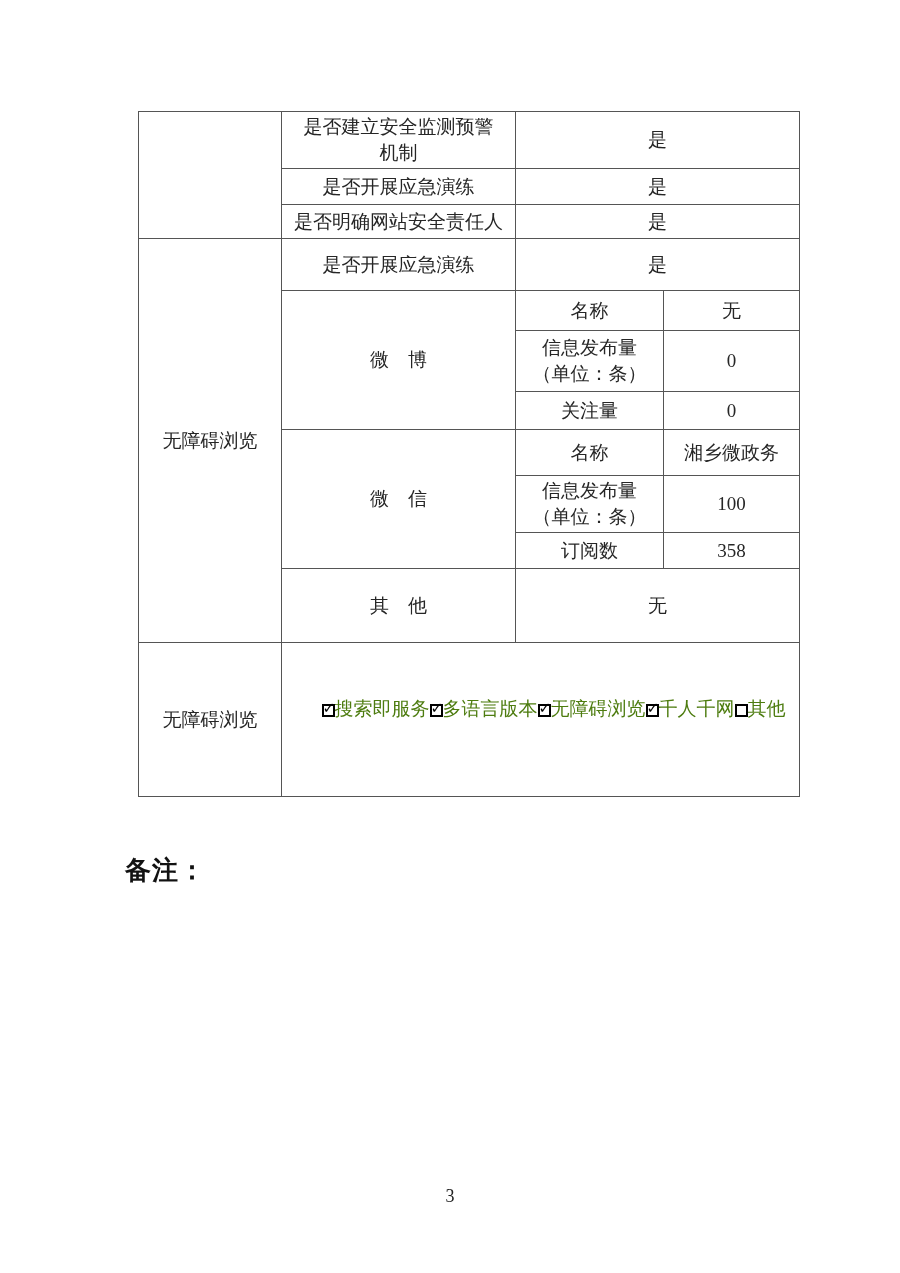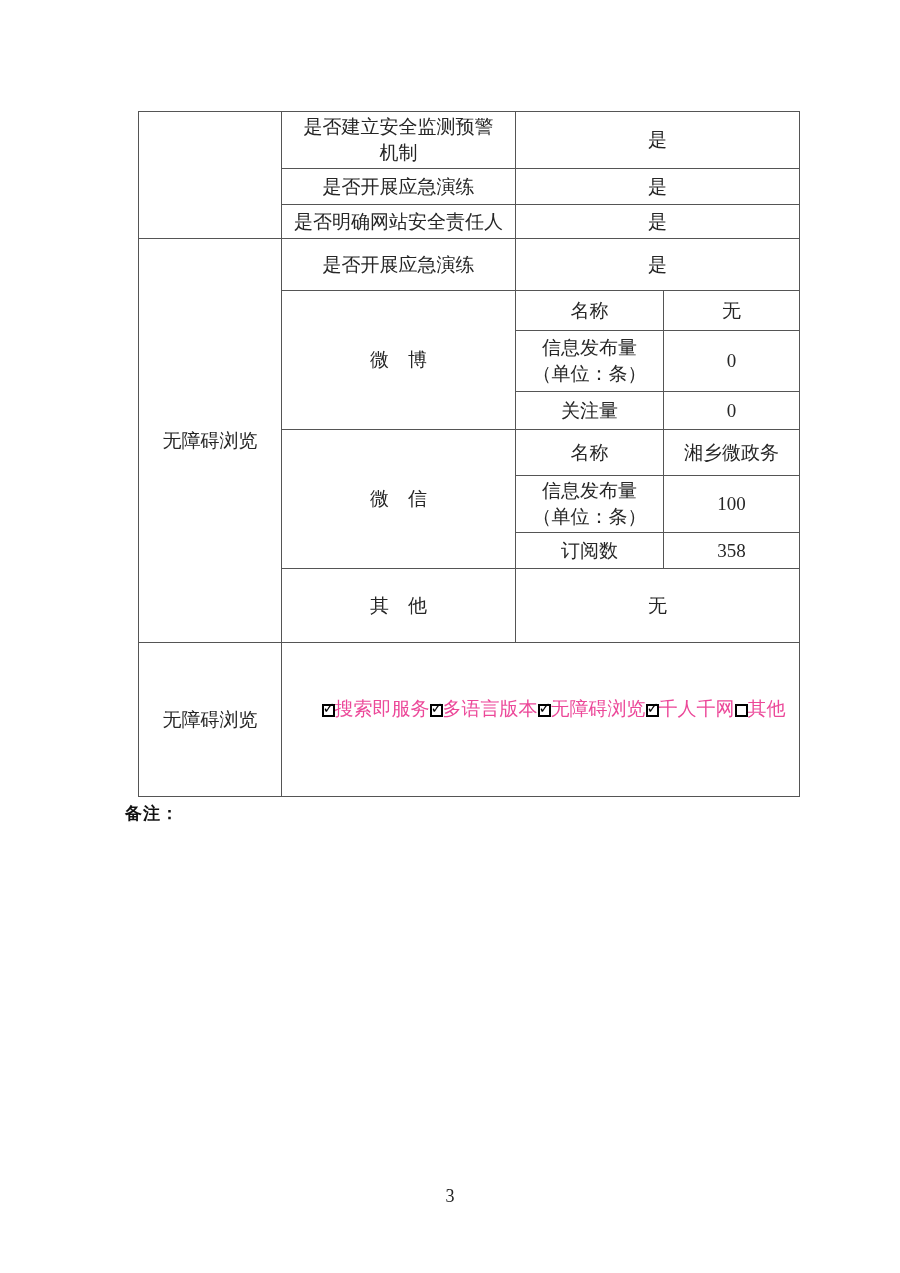--- a/index.html
+++ b/index.html
@@ -48,26 +48,26 @@
     display:none;
     position:absolute;
     left:-1px; top:-8px;
     font-family:"DejaVu Sans",sans-serif;
     font-weight:700;
     font-size:15px;
     color:#000000;
     line-height:20px;
   }
   .cb.checked .mark { display:block; }
-  .cb-label { font-size:19px; color:#ec4899; }
+  .cb-label { font-size:19px; color:#4d7c0f; }
   .remark {
     position:absolute;
     left:125px;
-    top:802px;
-    font-size:17px;
+    top:853px;
+    font-size:26px;
     font-weight:700;
     color:#111111;
     letter-spacing:1px;
   }
   .page-number {
     position:absolute;
     left:0; right:0;
     top:1186px;
     text-align:center;
     font-size:18px;

